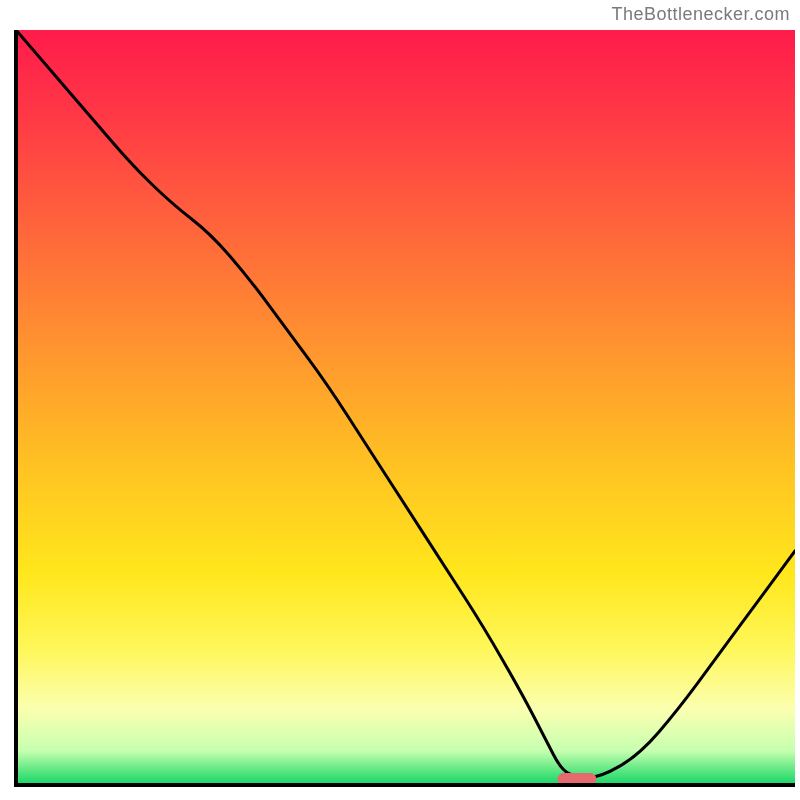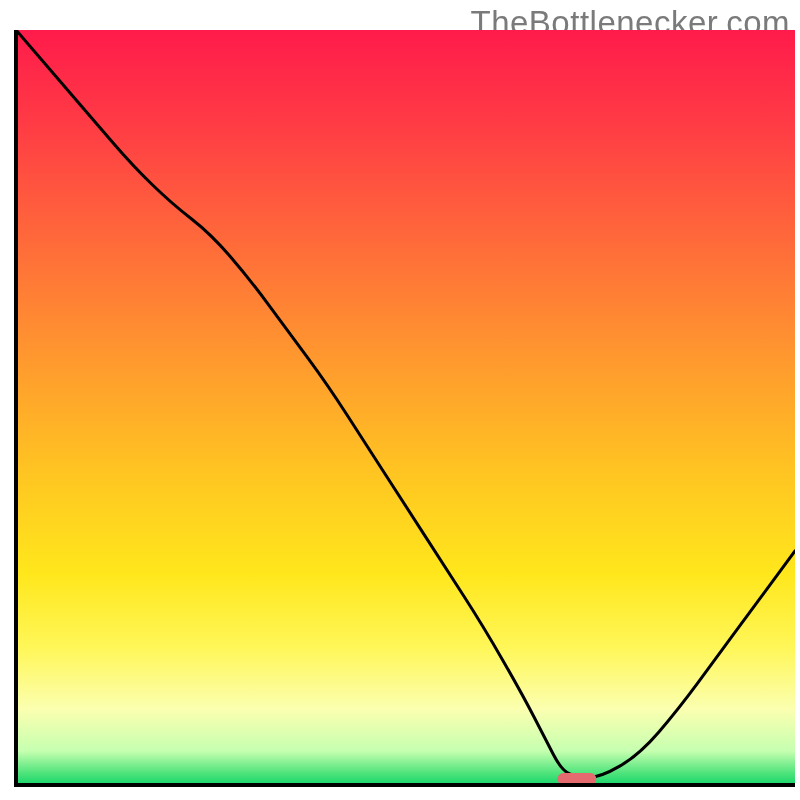--- a/index.html
+++ b/index.html
@@ -14,21 +14,21 @@
   .stage {
     position: relative;
     width: 800px;
     height: 800px;
   }
   .watermark {
     position: absolute;
     top: 4px;
     right: 10px;
     color: #7a7a7a;
-    font-size: 33px;
+    font-size: 18px;
     font-weight: 400;
     letter-spacing: 0.5px;
     user-select: none;
   }
   .chart {
     position: absolute;
     left: 0;
     top: 0;
     width: 800px;
     height: 800px;

